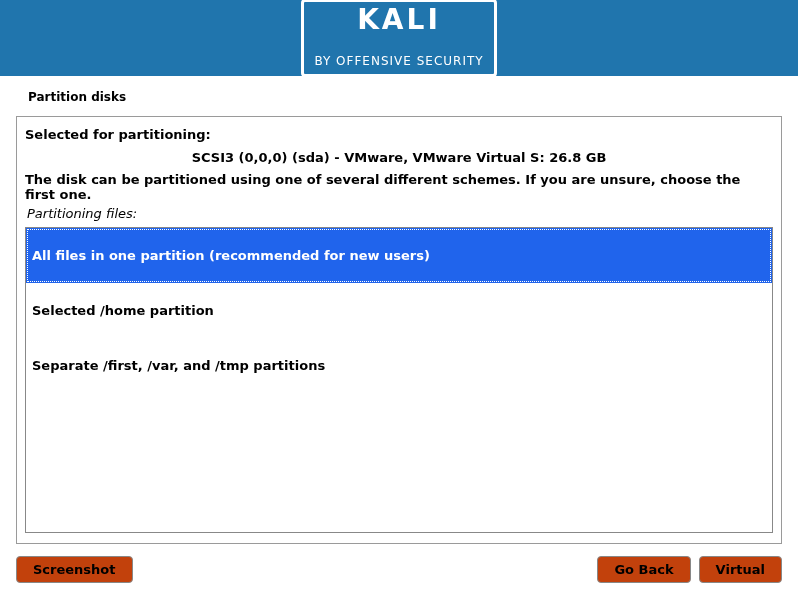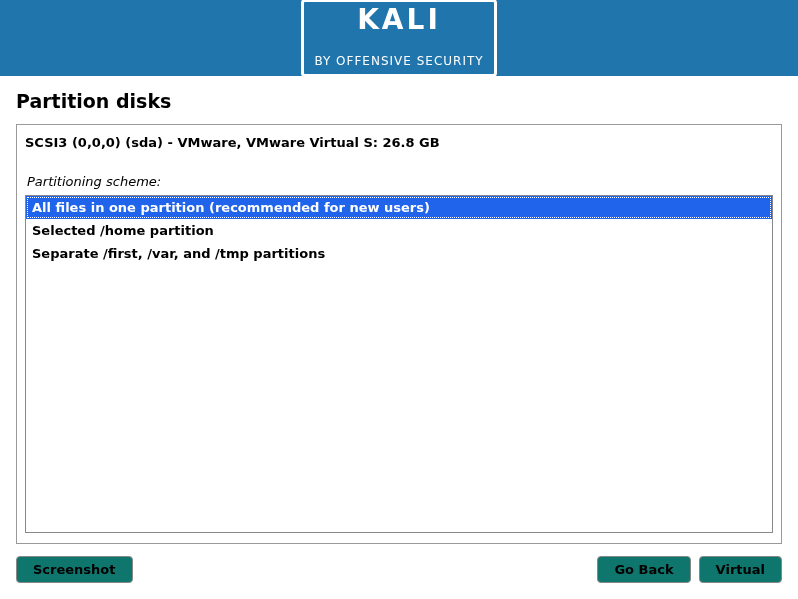--- a/index.html
+++ b/index.html
@@ -32,85 +32,87 @@
       font-weight: bold;
       letter-spacing: 3px;
       line-height: 1;
     }
     .logo-sub {
       font-size: 12px;
       letter-spacing: 1px;
       margin-top: 20px;
     }
     .page-title {
-      padding: 14px 16px 12px 16px;
+      padding: 14px 16px 12px 28px;
       font-weight: bold;
-      font-size: 19px;
+      font-size: 12px;
     }
     .content-panel {
       margin: 0 16px;
       border: 1px solid #9a9a9a;
       background: #fff;
       padding: 10px 8px;
       flex: 1;
       display: flex;
       flex-direction: column;
     }
     .info-label { font-weight: bold; margin-bottom: 8px; }
-    .disk-info { font-weight: bold; margin-bottom: 24px; }
+    .disk-info { font-weight: bold; margin-bottom: 7px; text-align: center; }
     .description { font-weight: bold; margin-bottom: 4px; }
     .scheme-label { font-style: italic; margin-bottom: 6px; padding-left: 2px; }
     .option-list {
       border: 1px solid #888;
       flex: 1;
       background: #fff;
     }
     .option-item {
-      padding: 4px 6px;
+      padding: 20px 6px;
       font-weight: bold;
       cursor: default;
     }
     .option-item.selected {
       background: #2064ec;
       color: #fff;
       outline: 1px dotted #fff;
       outline-offset: -2px;
     }
     .button-bar {
       display: flex;
       justify-content: space-between;
       padding: 12px 16px 16px 16px;
     }
     .button-group { display: flex; gap: 8px; }
     button {
       font-family: inherit;
       font-size: 13px;
       font-weight: bold;
-      background: #0f766e;
+      background: #c2410c;
       border: 1px solid #888;
       border-radius: 4px;
       padding: 5px 16px;
       cursor: pointer;
     }
   </style>
 </head>
 <body>
 
 <div class="header-banner">
   <div class="logo-box">
     <div class="logo-main">KALI</div>
     <div class="logo-sub">BY OFFENSIVE SECURITY</div>
   </div>
 </div>
 
 <div class="page-title">Partition disks</div>
 
 <div class="content-panel">
+  <div class="info-label">Selected for partitioning:</div>
   <div class="disk-info">SCSI3 (0,0,0) (sda) - VMware, VMware Virtual S: 26.8 GB</div>
-  <div class="scheme-label">Partitioning scheme:</div>
+  <div class="description">The disk can be partitioned using one of several different schemes. If you are unsure, choose the first one.</div>
+  <div class="scheme-label">Partitioning files:</div>
   <div class="option-list">
     <div class="option-item selected">All files in one partition (recommended for new users)</div>
     <div class="option-item">Selected /home partition</div>
     <div class="option-item">Separate /first, /var, and /tmp partitions</div>
   </div>
 </div>
 
 <div class="button-bar">
   <div class="button-group">
     <button>Screenshot</button>

